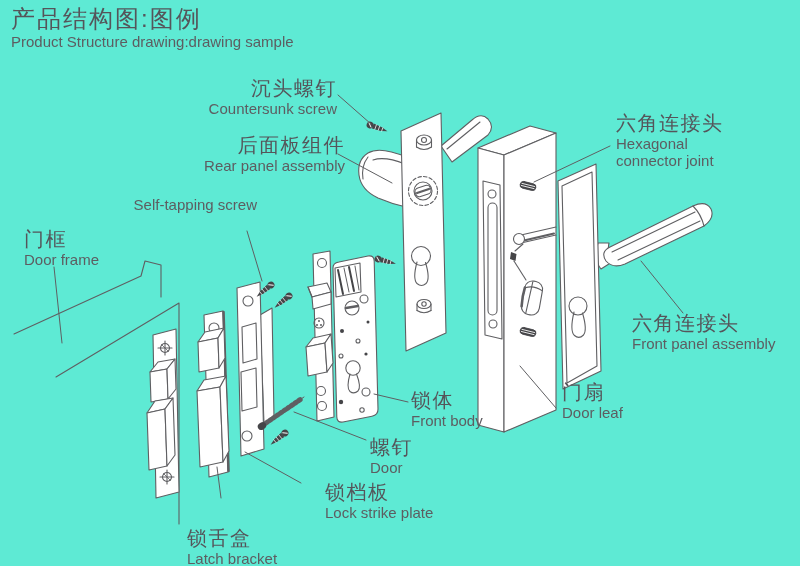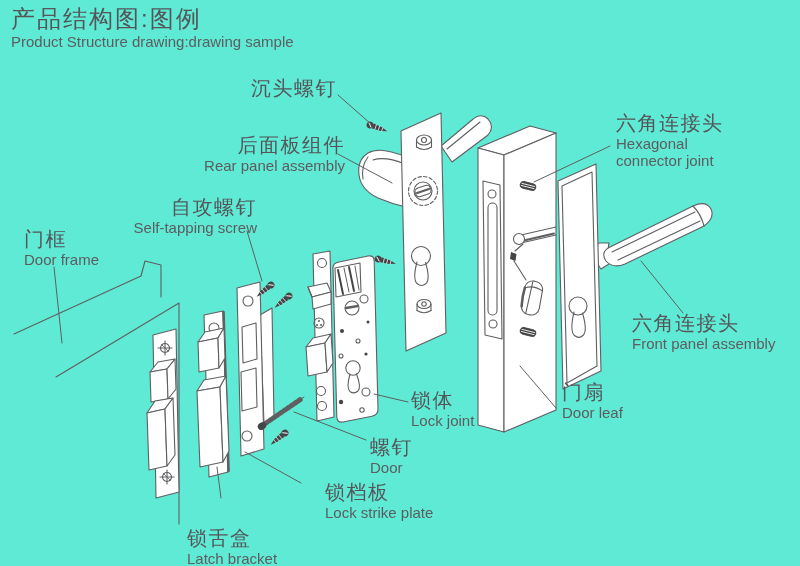--- a/index.html
+++ b/index.html
@@ -248,51 +248,51 @@
     </g>
   </svg>
 
   <div class="label lbl-title">
     <div class="title-zh">产品结构图:图例</div>
     <div class="title-en">Product Structure drawing:drawing sample</div>
   </div>
 
   <div class="label lbl-countersunk align-r">
     <div class="zh">沉头螺钉</div>
+    <div class="en">Countersunk screw</div>
   </div>
 
   <div class="label lbl-rear align-r">
     <div class="zh">后面板组件</div>
     <div class="en">Rear panel assembly</div>
   </div>
 
   <div class="label lbl-hex">
     <div class="zh">六角连接头</div>
     <div class="en">Hexagonal</div>
     <div class="en">connector joint</div>
   </div>
 
   <div class="label lbl-selftap align-r">
-    <div class="zh">自攻螺钉</div>
     <div class="en">Self-tapping screw</div>
   </div>
 
   <div class="label lbl-doorframe">
     <div class="zh">门框</div>
     <div class="en">Door frame</div>
   </div>
 
   <div class="label lbl-frontpanel">
     <div class="zh">六角连接头</div>
     <div class="en">Front panel assembly</div>
   </div>
 
   <div class="label lbl-lockbody">
     <div class="zh">锁体</div>
-    <div class="en">Lock joint</div>
+    <div class="en">Front body</div>
   </div>
 
   <div class="label lbl-doorleaf">
     <div class="zh">门扇</div>
     <div class="en">Door leaf</div>
   </div>
 
   <div class="label lbl-screw">
     <div class="zh">螺钉</div>
     <div class="en">Door</div>

